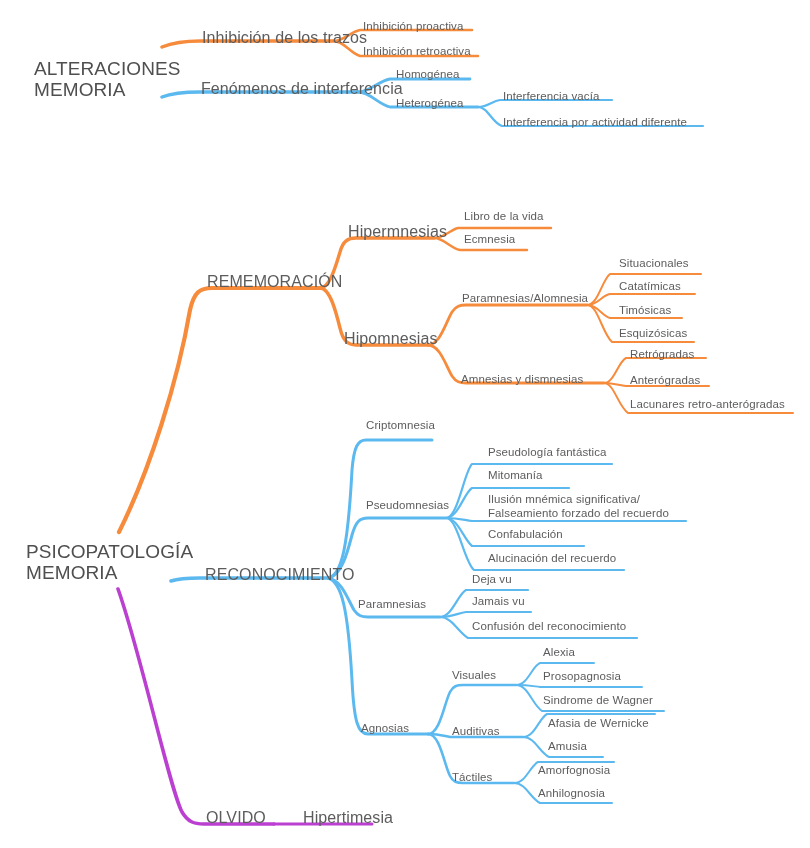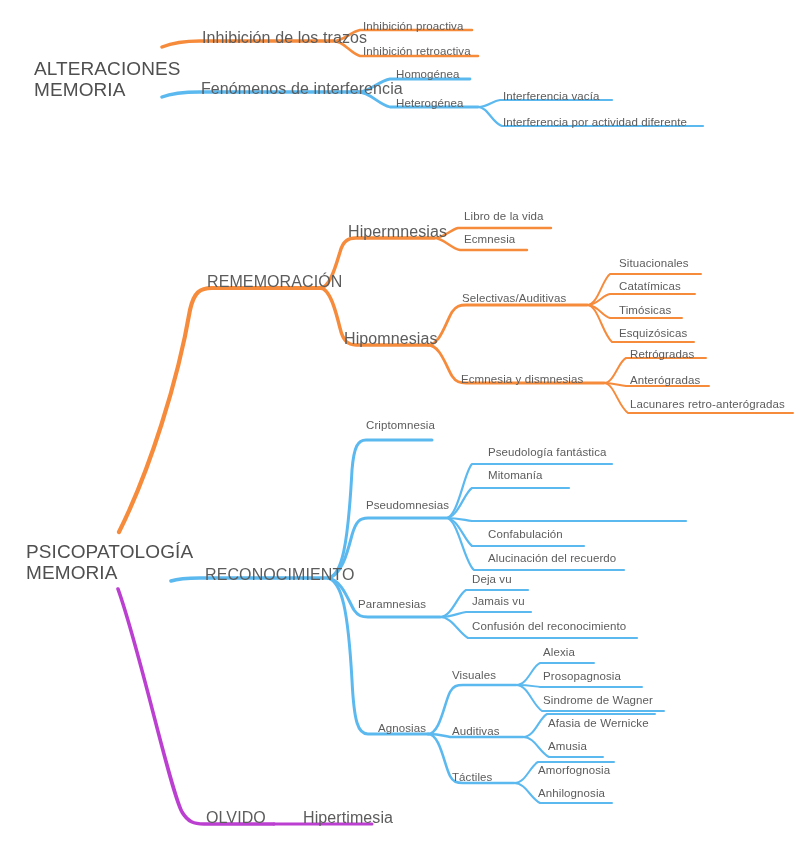--- a/index.html
+++ b/index.html
@@ -149,62 +149,64 @@
   <div class="node lvl1" style="left:207px; top:275px;">REMEMORACIÓN</div>
 
   <div class="node lvl1" style="left:348px; top:225px;">Hipermnesias</div>
 
   <div class="node" style="left:464px; top:210px;">Libro de la vida</div>
 
   <div class="node" style="left:464px; top:233px;">Ecmnesia</div>
 
   <div class="node lvl1" style="left:344px; top:332px;">Hipomnesias</div>
 
-  <div class="node" style="left:462px; top:292px;">Selectivas/Auditivas</div>
+  <div class="node" style="left:462px; top:292px;">Paramnesias/Alomnesia</div>
 
   <div class="node" style="left:619px; top:257px;">Situacionales</div>
 
   <div class="node" style="left:619px; top:280px;">Catatímicas</div>
 
   <div class="node" style="left:619px; top:304px;">Timósicas</div>
 
   <div class="node" style="left:619px; top:327px;">Esquizósicas</div>
 
-  <div class="node" style="left:461px; top:373px;">Ecmnesia y dismnesias</div>
+  <div class="node" style="left:461px; top:373px;">Amnesias y dismnesias</div>
 
   <div class="node" style="left:630px; top:348px;">Retrógradas</div>
 
   <div class="node" style="left:630px; top:374px;">Anterógradas</div>
 
   <div class="node" style="left:630px; top:398px;">Lacunares retro-anterógradas</div>
 
   <div class="node lvl1" style="left:205px; top:568px;">RECONOCIMIENTO</div>
 
   <div class="node" style="left:366px; top:419px;">Criptomnesia</div>
 
   <div class="node" style="left:366px; top:499px;">Pseudomnesias</div>
 
   <div class="node" style="left:488px; top:446px;">Pseudología fantástica</div>
 
   <div class="node" style="left:488px; top:469px;">Mitomanía</div>
 
+  <div class="node multi" style="left:488px; top:492px;">Ilusión mnémica significativa/
+Falseamiento forzado del recuerdo</div>
 
   <div class="node" style="left:488px; top:528px;">Confabulación</div>
 
   <div class="node" style="left:488px; top:552px;">Alucinación del recuerdo</div>
 
   <div class="node" style="left:358px; top:598px;">Paramnesias</div>
 
   <div class="node" style="left:472px; top:573px;">Deja vu</div>
 
   <div class="node" style="left:472px; top:595px;">Jamais vu</div>
 
   <div class="node" style="left:472px; top:620px;">Confusión del reconocimiento</div>
 
-  <div class="node" style="left:378px; top:722px;">Agnosias</div>
+  <div class="node" style="left:361px; top:722px;">Agnosias</div>
 
   <div class="node" style="left:452px; top:669px;">Visuales</div>
 
   <div class="node" style="left:543px; top:646px;">Alexia</div>
 
   <div class="node" style="left:543px; top:670px;">Prosopagnosia</div>
 
   <div class="node" style="left:543px; top:694px;">Sindrome de Wagner</div>
 
   <div class="node" style="left:452px; top:725px;">Auditivas</div>

